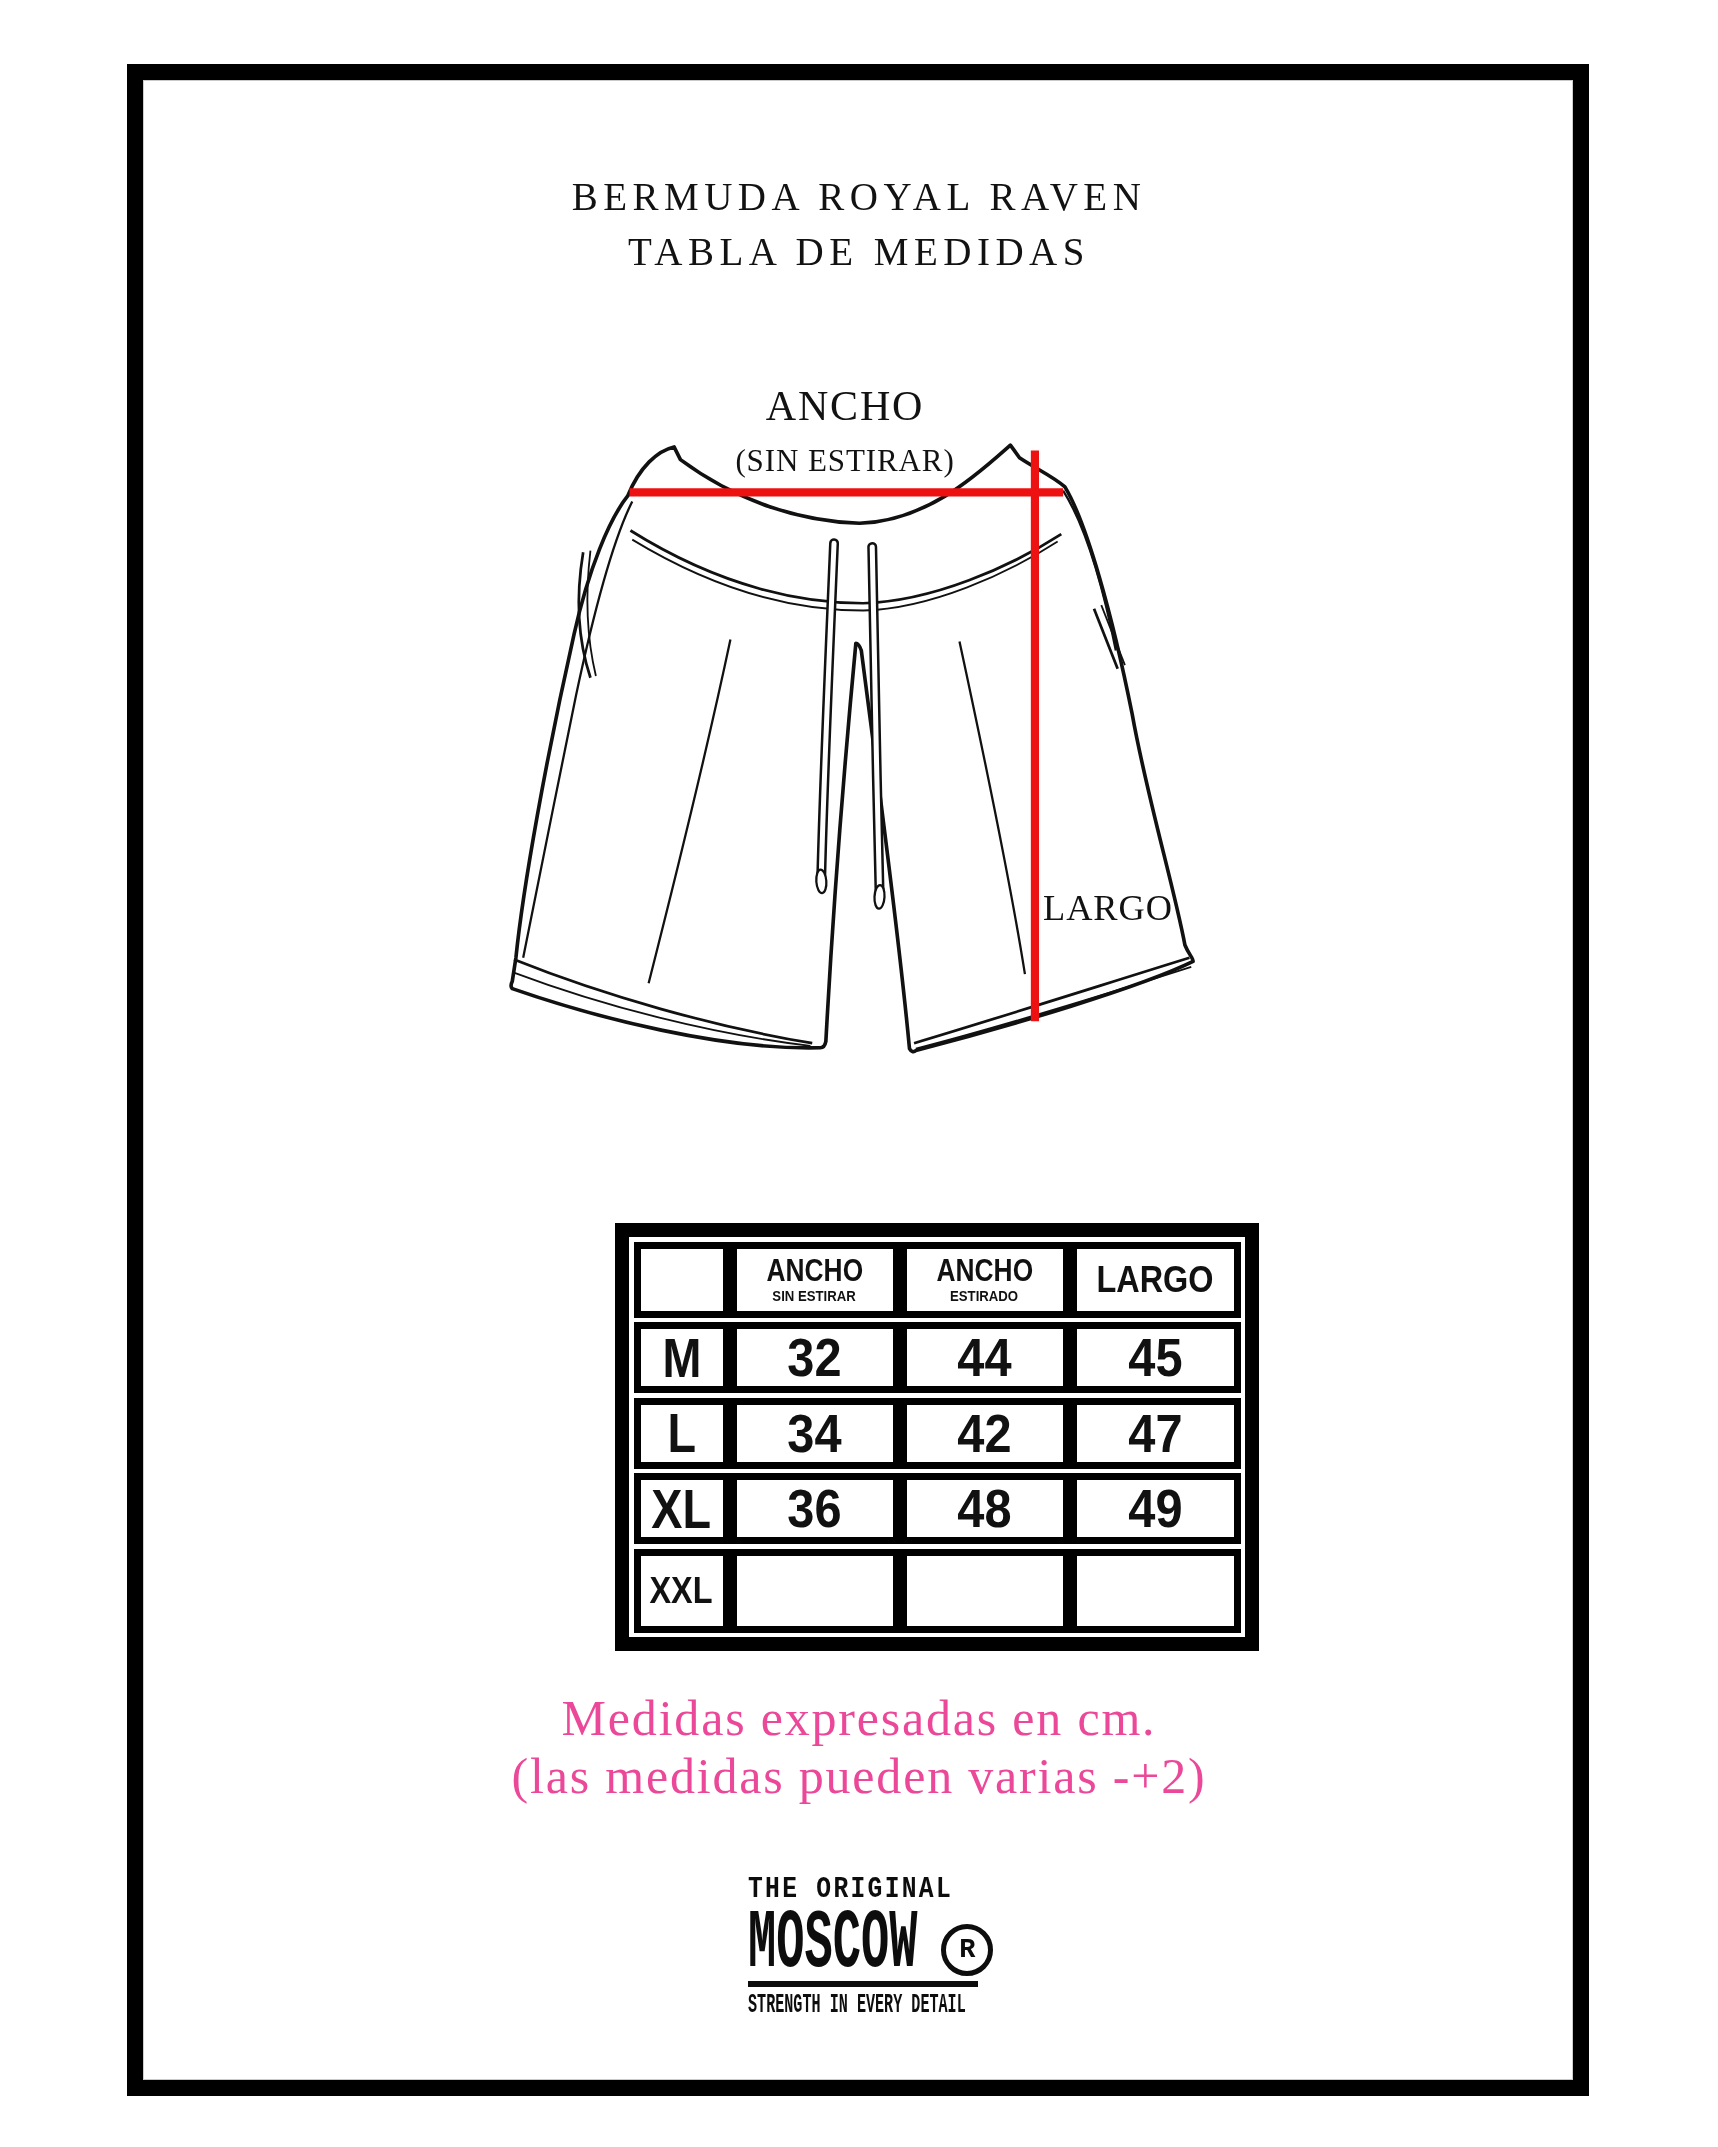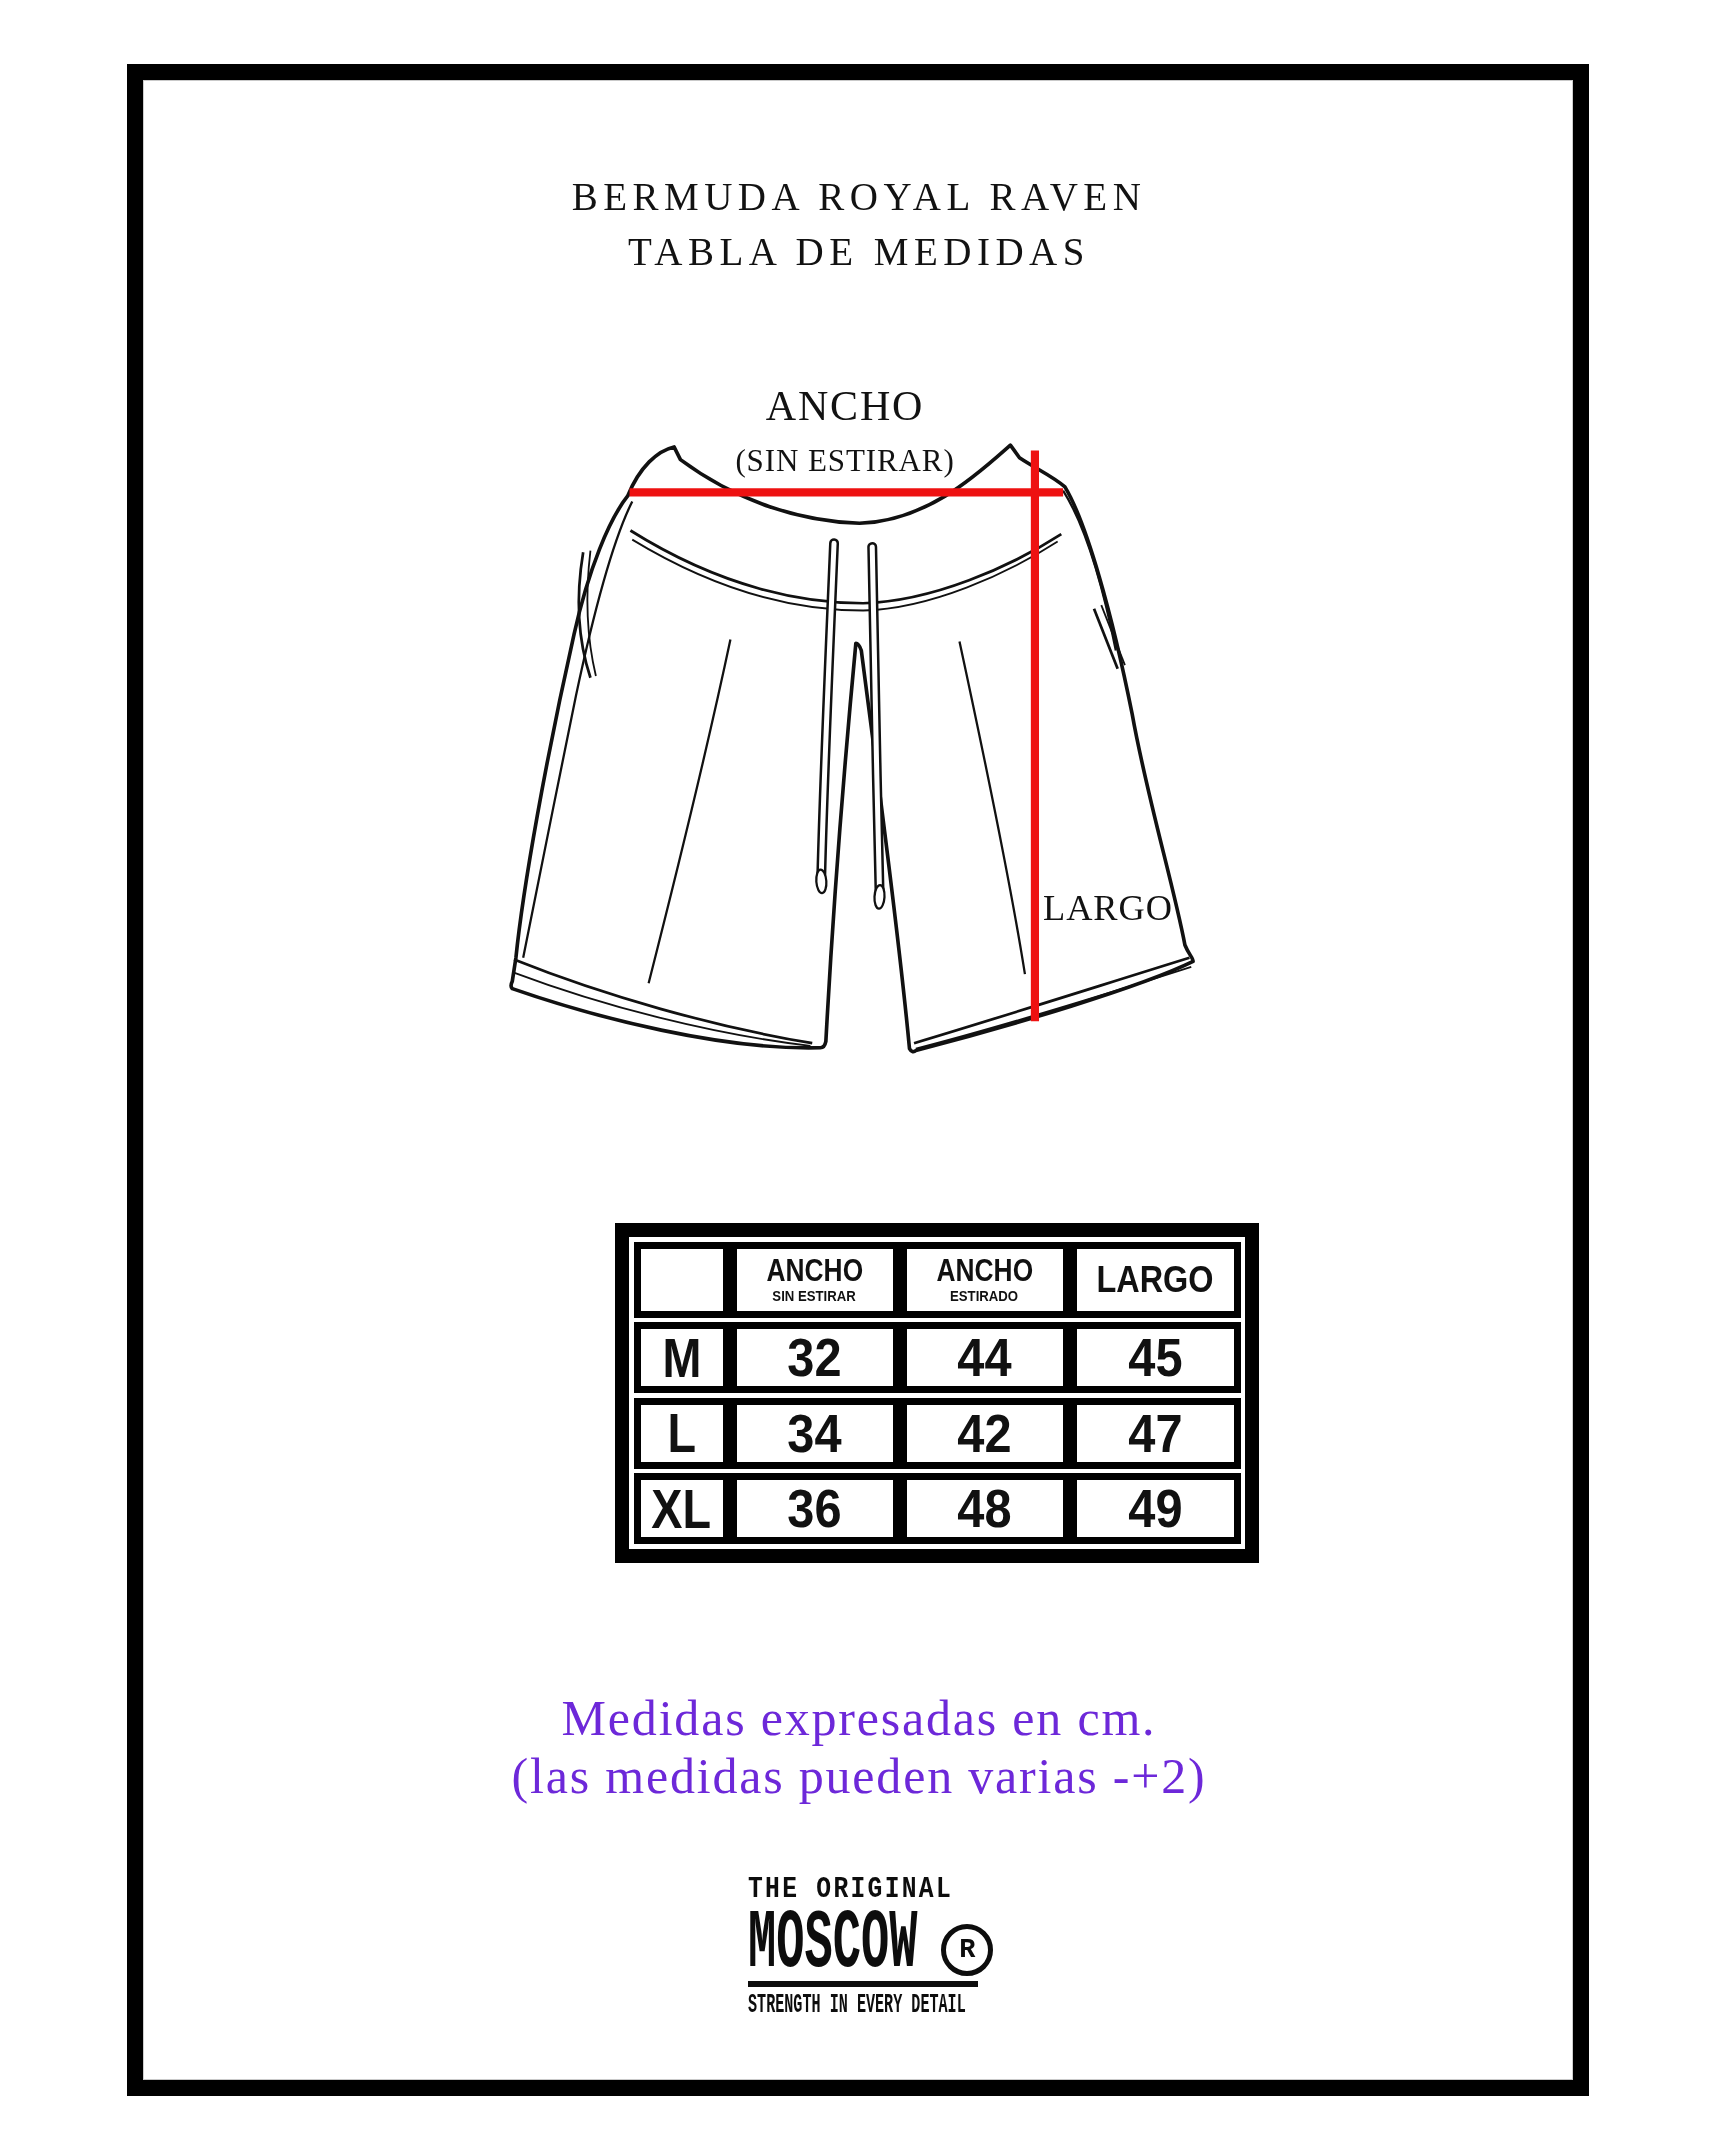--- a/index.html
+++ b/index.html
@@ -43,21 +43,21 @@
   .xxl-row .t-cell{height:84px;}
   .hdr-title{font-size:31px;font-weight:700;line-height:33px;display:inline-block;transform:scaleX(.85);}
   .hdr-title-big{font-size:36px;font-weight:700;line-height:38px;display:inline-block;transform:scaleX(.9);}
   .hdr-sub{font-size:15.5px;font-weight:700;line-height:17.3px;display:inline-block;transform:scaleX(.85);}
   .sz-label{font-size:55px;font-weight:700;display:inline-block;transform:scaleX(.85);}
   .sz-label-sm{font-size:36px;font-weight:700;display:inline-block;transform:scaleX(.9);}
   .num{font-size:53px;font-weight:700;display:inline-block;transform:scaleX(.92);}
   
   .notes-block{
     position:absolute;left:0;top:1689px;width:1718px;text-align:center;
-    font-size:50px;letter-spacing:1.8px;line-height:58px;color:#6d28d9;
+    font-size:50px;letter-spacing:1.8px;line-height:58px;color:#ec4899;
   }
   
   .logo-block{
     position:absolute;left:748px;top:1864px;
     font-family:Liberation Mono, monospace;color:#0d0d0d;margin-top:9px;
   }
   .logo-pre{font-size:29px;font-weight:700;letter-spacing:2.7px;display:inline-block;transform:scaleX(.85);transform-origin:left center;white-space:nowrap;}
   .logo-name-row{display:flex;align-items:flex-end;margin-top:5.5px;height:64px;}
   .logo-name{font-size:84px;font-weight:700;line-height:64px;display:inline-block;transform:scaleX(.56);transform-origin:left center;letter-spacing:0;white-space:nowrap;}
   .logo-reg{
@@ -177,20 +177,34 @@
         <span class="num">36</span>
       </div>
     <div class="t-cell c-data">
         <span class="num">48</span>
       </div>
     <div class="t-cell c-data-last">
         <span class="num">49</span>
       </div>
   </div>
 
+  <div class="t-row xxl-row">
+    <div class="t-cell c-size">
+        <span class="sz-label-sm">XXL</span>
+      </div>
+    <div class="t-cell c-data">
+        <span class="num"></span>
+      </div>
+    <div class="t-cell c-data">
+        <span class="num"></span>
+      </div>
+    <div class="t-cell c-data-last">
+        <span class="num"></span>
+      </div>
+  </div>
 </div>
 
 <div class="notes-block">
   <div>Medidas expresadas en cm.</div>
   <div>(las medidas pueden varias -+2)</div>
 </div>
 
 <div class="logo-block">
   <div><span class="logo-pre">THE ORIGINAL</span></div>
   <div class="logo-name-row">

